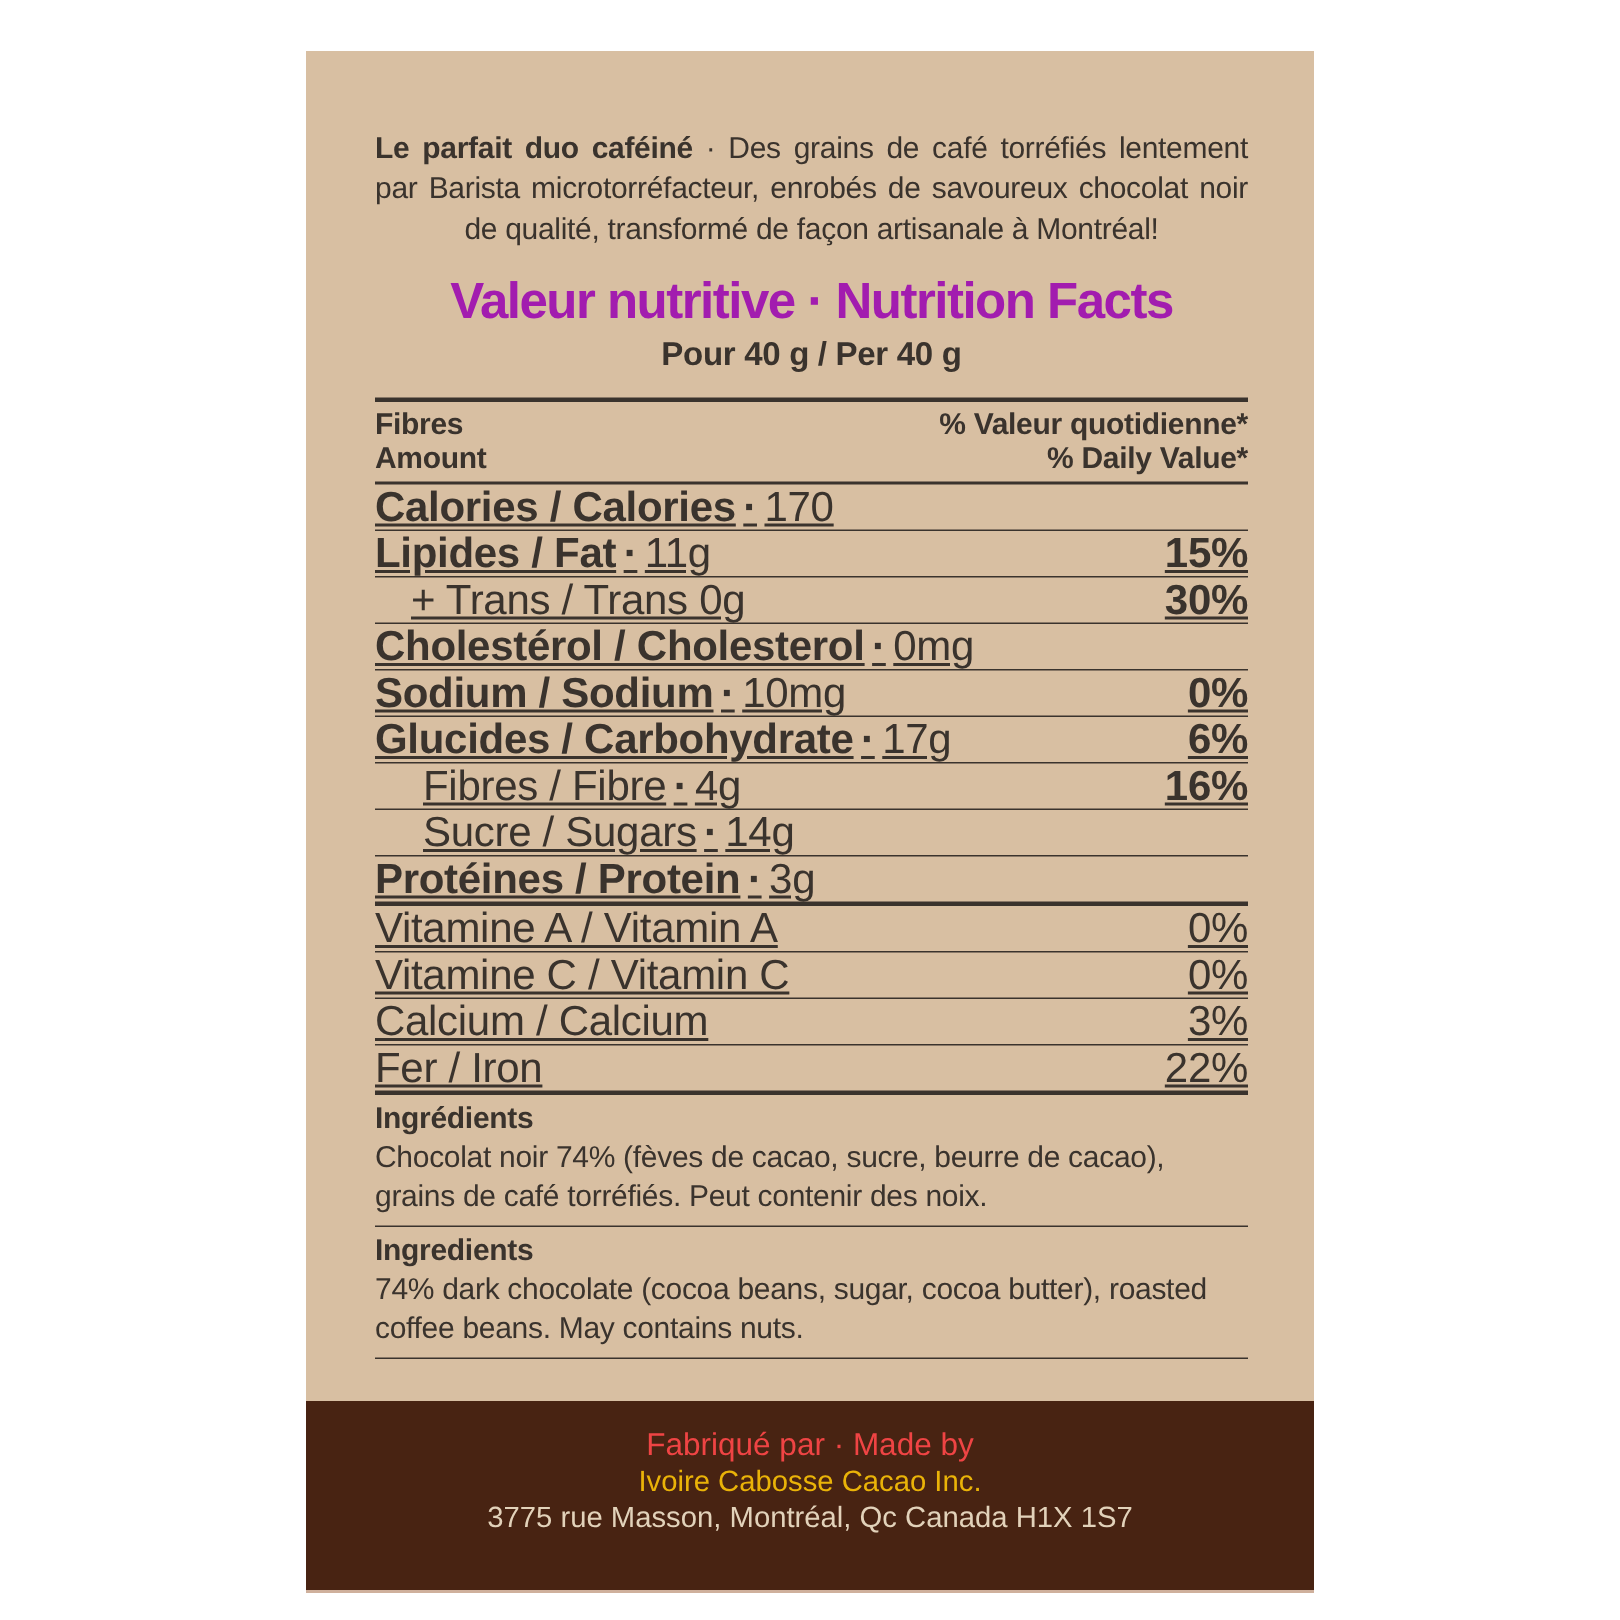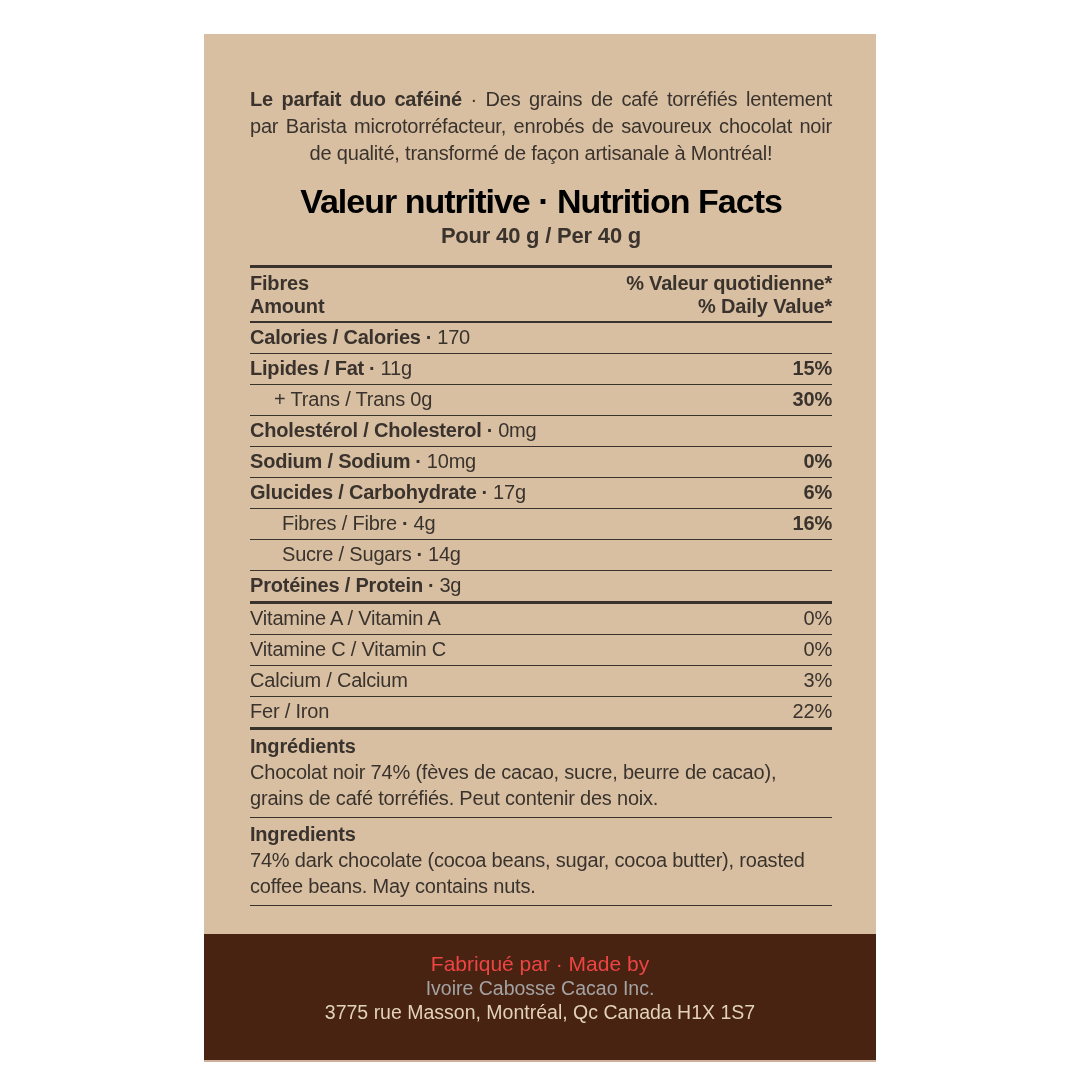--- a/index.html
+++ b/index.html
@@ -35,21 +35,21 @@
   .nf-table { border-top: 3px solid #3a332d; }
   .nf-header {
     display: flex; justify-content: space-between; align-items: flex-end;
     padding: 4px 0 3px 0; border-bottom: 2.5px solid #3a332d;
     font-weight: 700; font-size: 20px; line-height: 23px;
   }
   .nf-header .right { text-align: right; }
   .nrow {
     display: flex; justify-content: space-between; align-items: flex-start;
     padding: 2px 0 3px 0; border-bottom: 1.5px solid #3a332d;
-    font-size: 20px; line-height: 25px;
+    font-size: 28px; line-height: 25px; text-decoration: underline;
   }
   .nrow.rule-thick { border-bottom-width: 3px; }
   .nrow .nleft { flex: 1 1 auto; }
   .nrow.indent .nleft { padding-left: 32px; }
   .nbold { font-weight: 700; }
   .nbold.regular { font-weight: 400; }
   .nsep { font-weight: 700; padding: 0 5px; }
   .nval { font-weight: 400; }
   .nline2 { margin-left: -8px; }
   .ndv { font-weight: 400; white-space: nowrap; padding-left: 10px; }
@@ -59,34 +59,34 @@
   .ing-text { font-size: 20px; line-height: 26px; }
   .footer {
     background: #482312; height: 128px; flex: 0 0 128px;
     display: flex; flex-direction: column; align-items: center;
     justify-content: flex-start; padding-top: 17px;
     border-bottom: 2px solid #cfb09c; text-align: center;
   }
   .footer .made-by {
     color: #ef4444; font-weight: 400; font-size: 21px; line-height: 25px;
   }
-  .footer .company { color: #a3a3a3; font-size: 19.5px; line-height: 24px; }
+  .footer .company { color: #eab308; font-size: 19.5px; line-height: 24px; }
   .footer .address { color: #e2d2ba; font-size: 19.5px; line-height: 24px; }
 </style>
 </head>
 <body>
 
 <div class="page">
   <div class="panel">
 
     <div class="label-body" style="background: rgb(216, 191, 162); color: rgb(58, 51, 45);">
 
       <p class="intro"><span class="lead">Le parfait duo caféiné</span><span> <span>·</span> </span><span>Des grains de café torréfiés lentement par Barista microtorréfacteur, enrobés de savoureux chocolat noir de qualité, transformé de façon artisanale à Montréal!</span></p>
 
-      <h1 class="nf-title" style="color: #000000;">Valeur nutritive · Nutrition Facts</h1>
+      <h1 class="nf-title" style="color: #a21caf;">Valeur nutritive · Nutrition Facts</h1>
       <div class="nf-serving">Pour 40 g / Per 40 g</div>
 
       <div class="nf-table">
         <div class="nf-header">
           <div class="left">
             <div>Fibres</div>
             <div>Amount</div>
           </div>
           <div class="right">
             <div>% Valeur quotidienne*</div>

